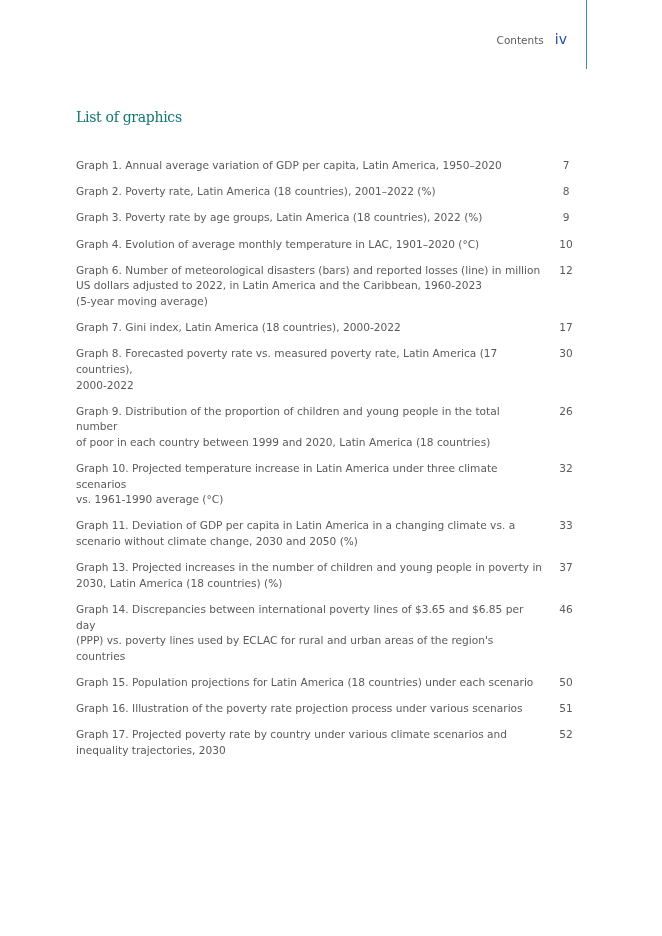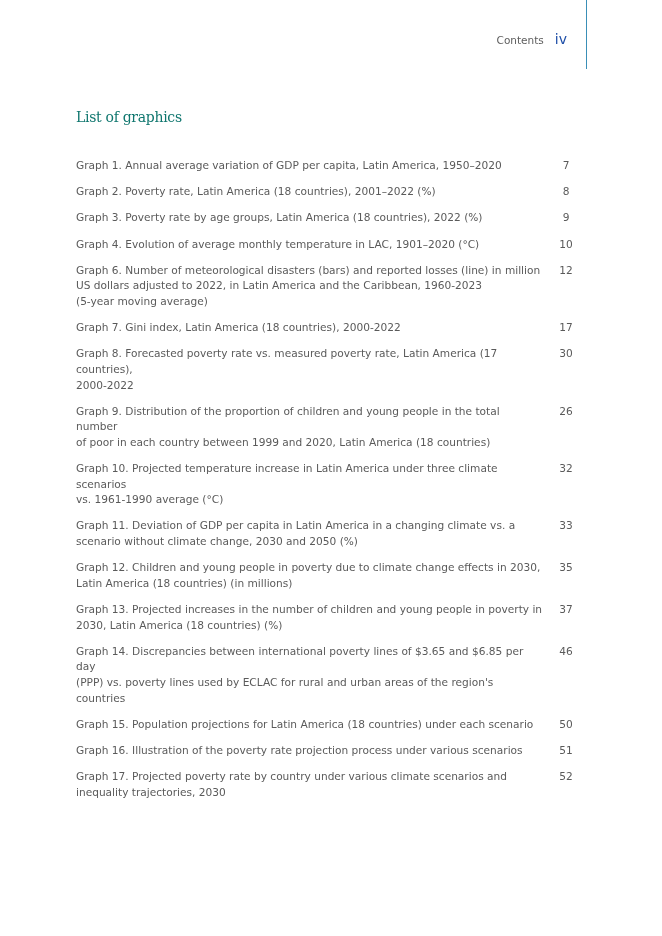--- a/index.html
+++ b/index.html
@@ -81,25 +81,20 @@
       <span class="text">Graph 10. Projected temperature increase in Latin America under three climate scenarios
 vs. 1961-1990 average (°C)</span>
       <span class="num">32</span>
     </div>
   <div class="item">
       <span class="text">Graph 11. Deviation of GDP per capita in Latin America in a changing climate vs. a
 scenario without climate change, 2030 and 2050 (%)</span>
       <span class="num">33</span>
     </div>
   <div class="item">
-      <span class="text">Graph 12. Children and young people in poverty due to climate change effects in 2030,
-Latin America (18 countries) (in millions)</span>
-      <span class="num">35</span>
-    </div>
-  <div class="item">
       <span class="text">Graph 13. Projected increases in the number of children and young people in poverty in
 2030, Latin America (18 countries) (%)</span>
       <span class="num">37</span>
     </div>
   <div class="item">
       <span class="text">Graph 14. Discrepancies between international poverty lines of $3.65 and $6.85 per day
 (PPP) vs. poverty lines used by ECLAC for rural and urban areas of the region's countries</span>
       <span class="num">46</span>
     </div>
   <div class="item">

